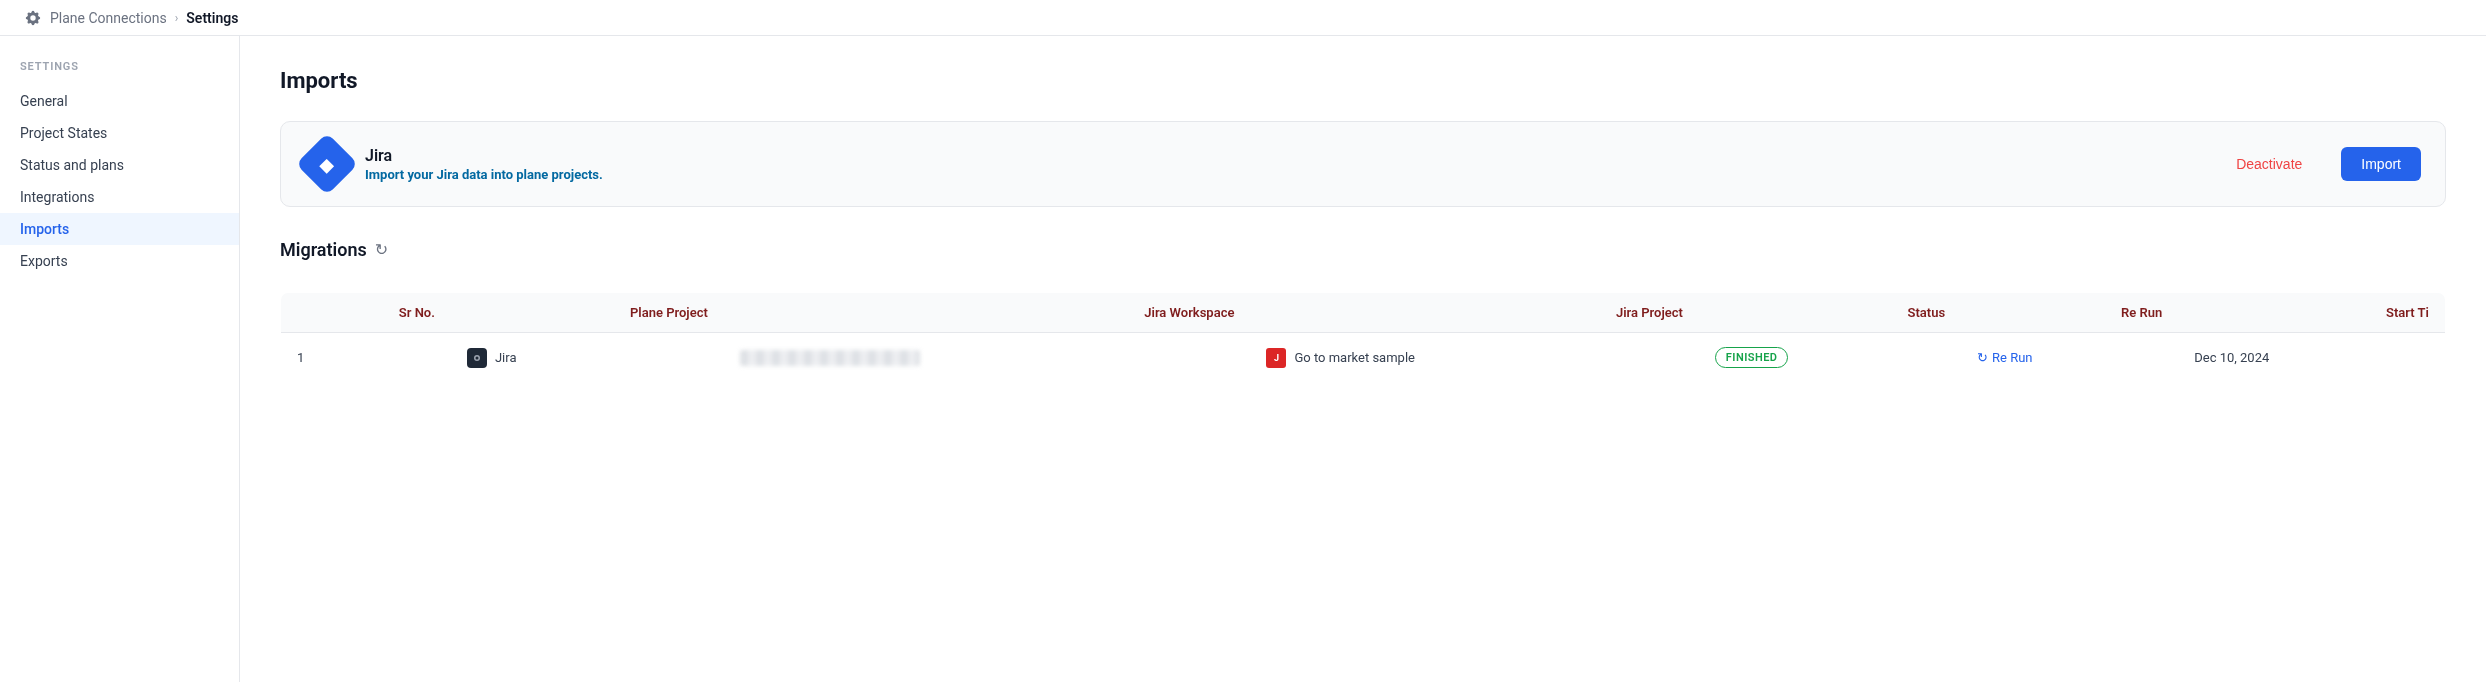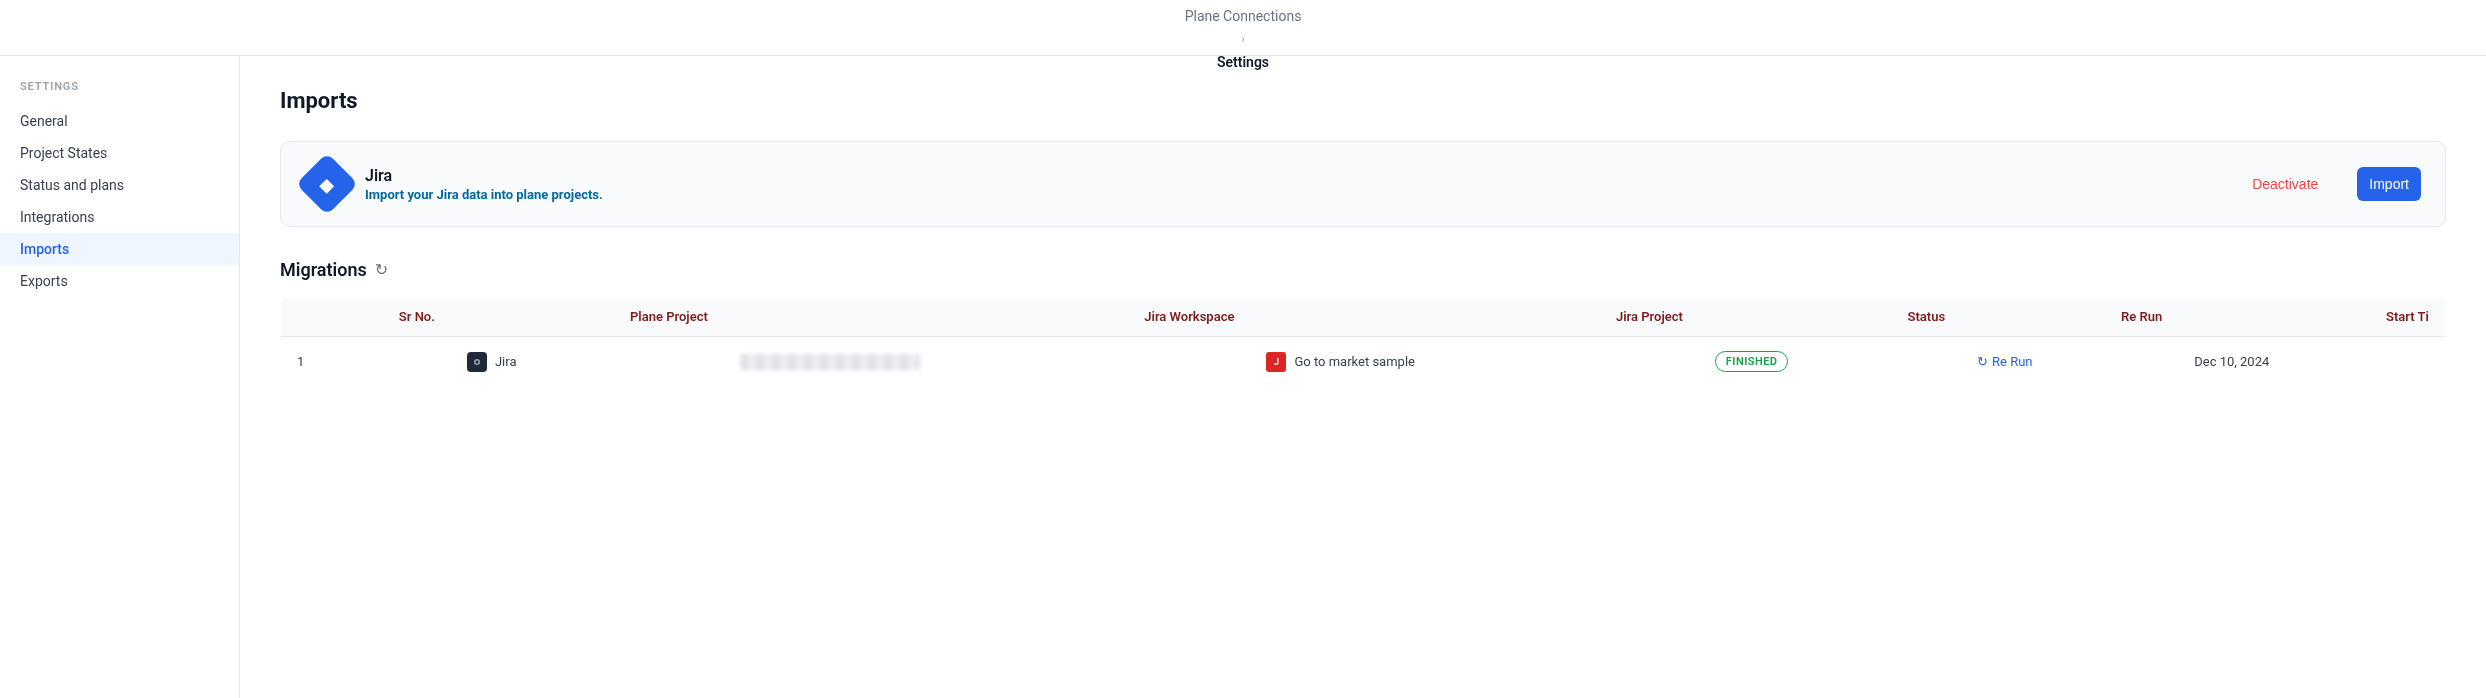--- a/index.html
+++ b/index.html
@@ -8,24 +8,23 @@
       background: #fff;
       color: #1a1a1a;
       font-size: 14px;
     }
 
     
     .topbar {
       display: flex;
       align-items: center;
       padding: 0 24px;
-      height: 56px;
+      height: 36px;
       border-bottom: 1px solid #e5e7eb;
       gap: 8px;
-      flex-direction: column;
     }
     .topbar-gear {
       width: 18px;
       height: 18px;
       color: #6b7280;
     }
     .topbar-title {
       font-size: 14px;
       color: #6b7280;
       cursor: pointer;
@@ -147,32 +146,32 @@
       font-size: 14px;
       font-weight: 500;
       cursor: pointer;
       padding: 8px 12px;
     }
     .btn-import {
       background: #2563eb;
       color: white;
       border: none;
       border-radius: 6px;
-      padding: 9px 12px;
+      padding: 9px 20px;
       font-size: 14px;
       font-weight: 500;
       cursor: pointer;
     }
 
     
     .migrations-header {
       display: flex;
       align-items: center;
       gap: 8px;
-      margin-bottom: 16px;
+      margin-bottom: 32px;
     }
     .migrations-title {
       font-size: 18px;
       font-weight: 600;
       color: #111827;
     }
     .refresh-icon {
       color: #6b7280;
       font-size: 16px;
       cursor: pointer;

